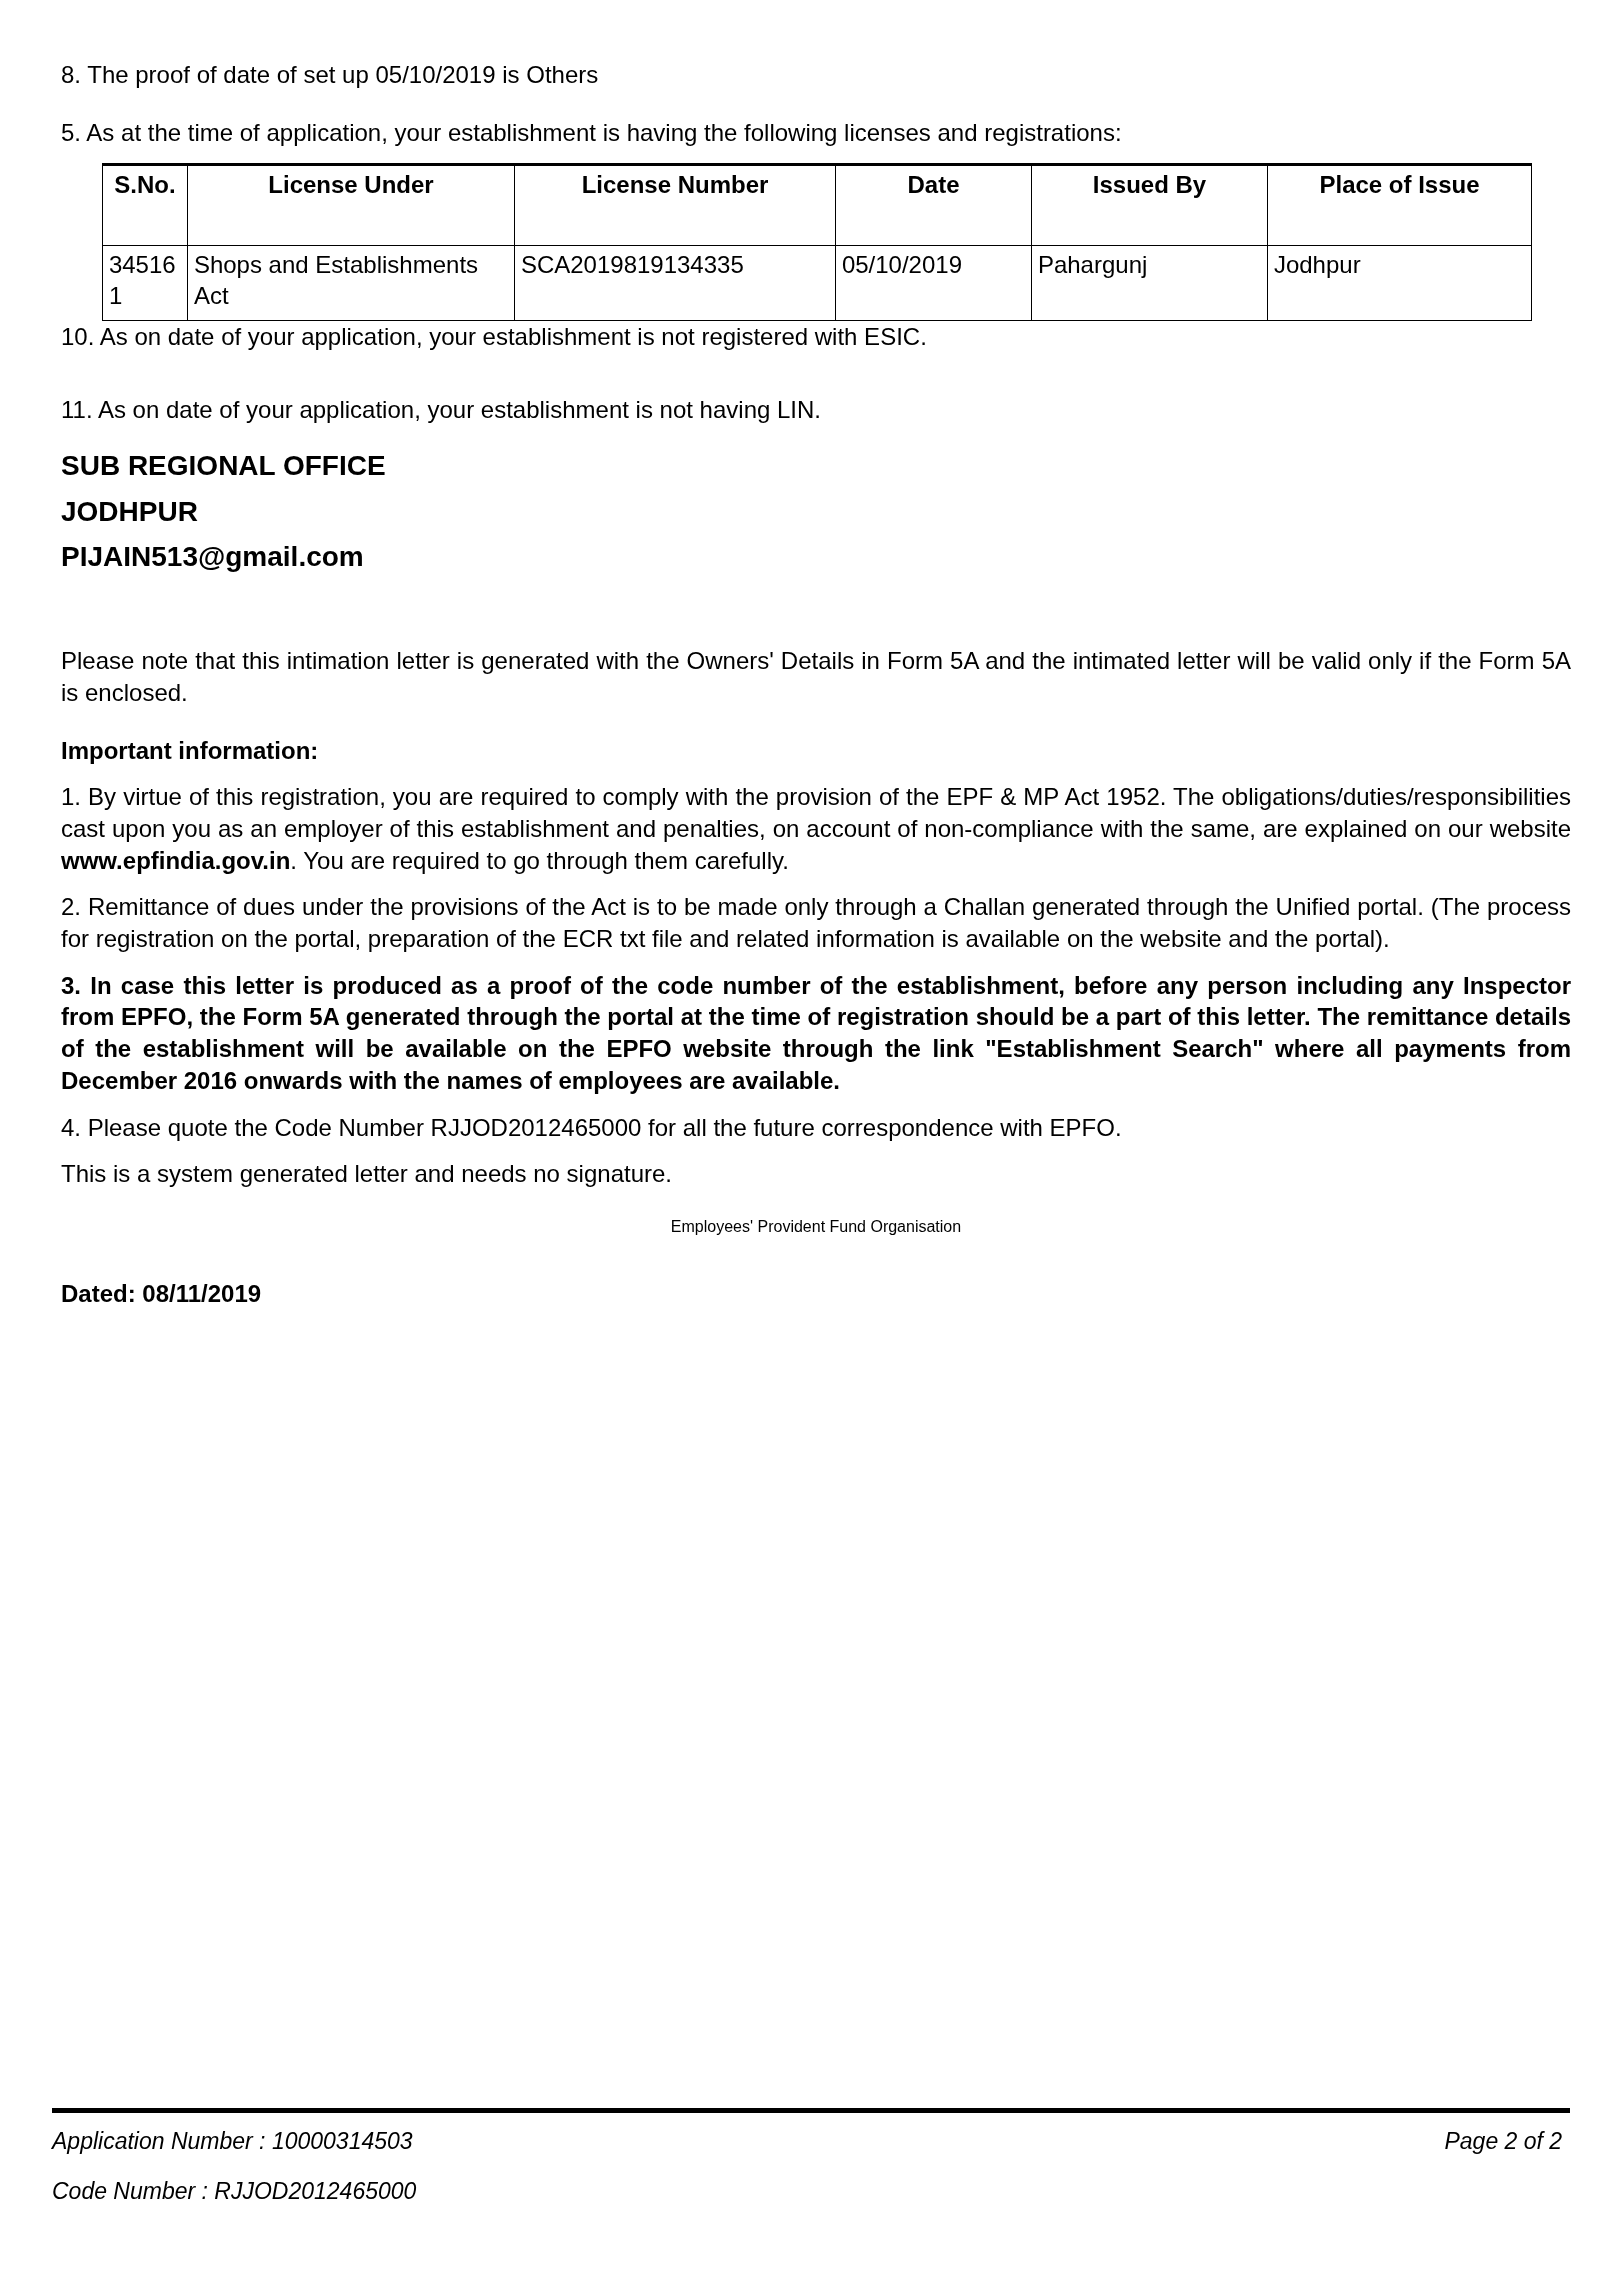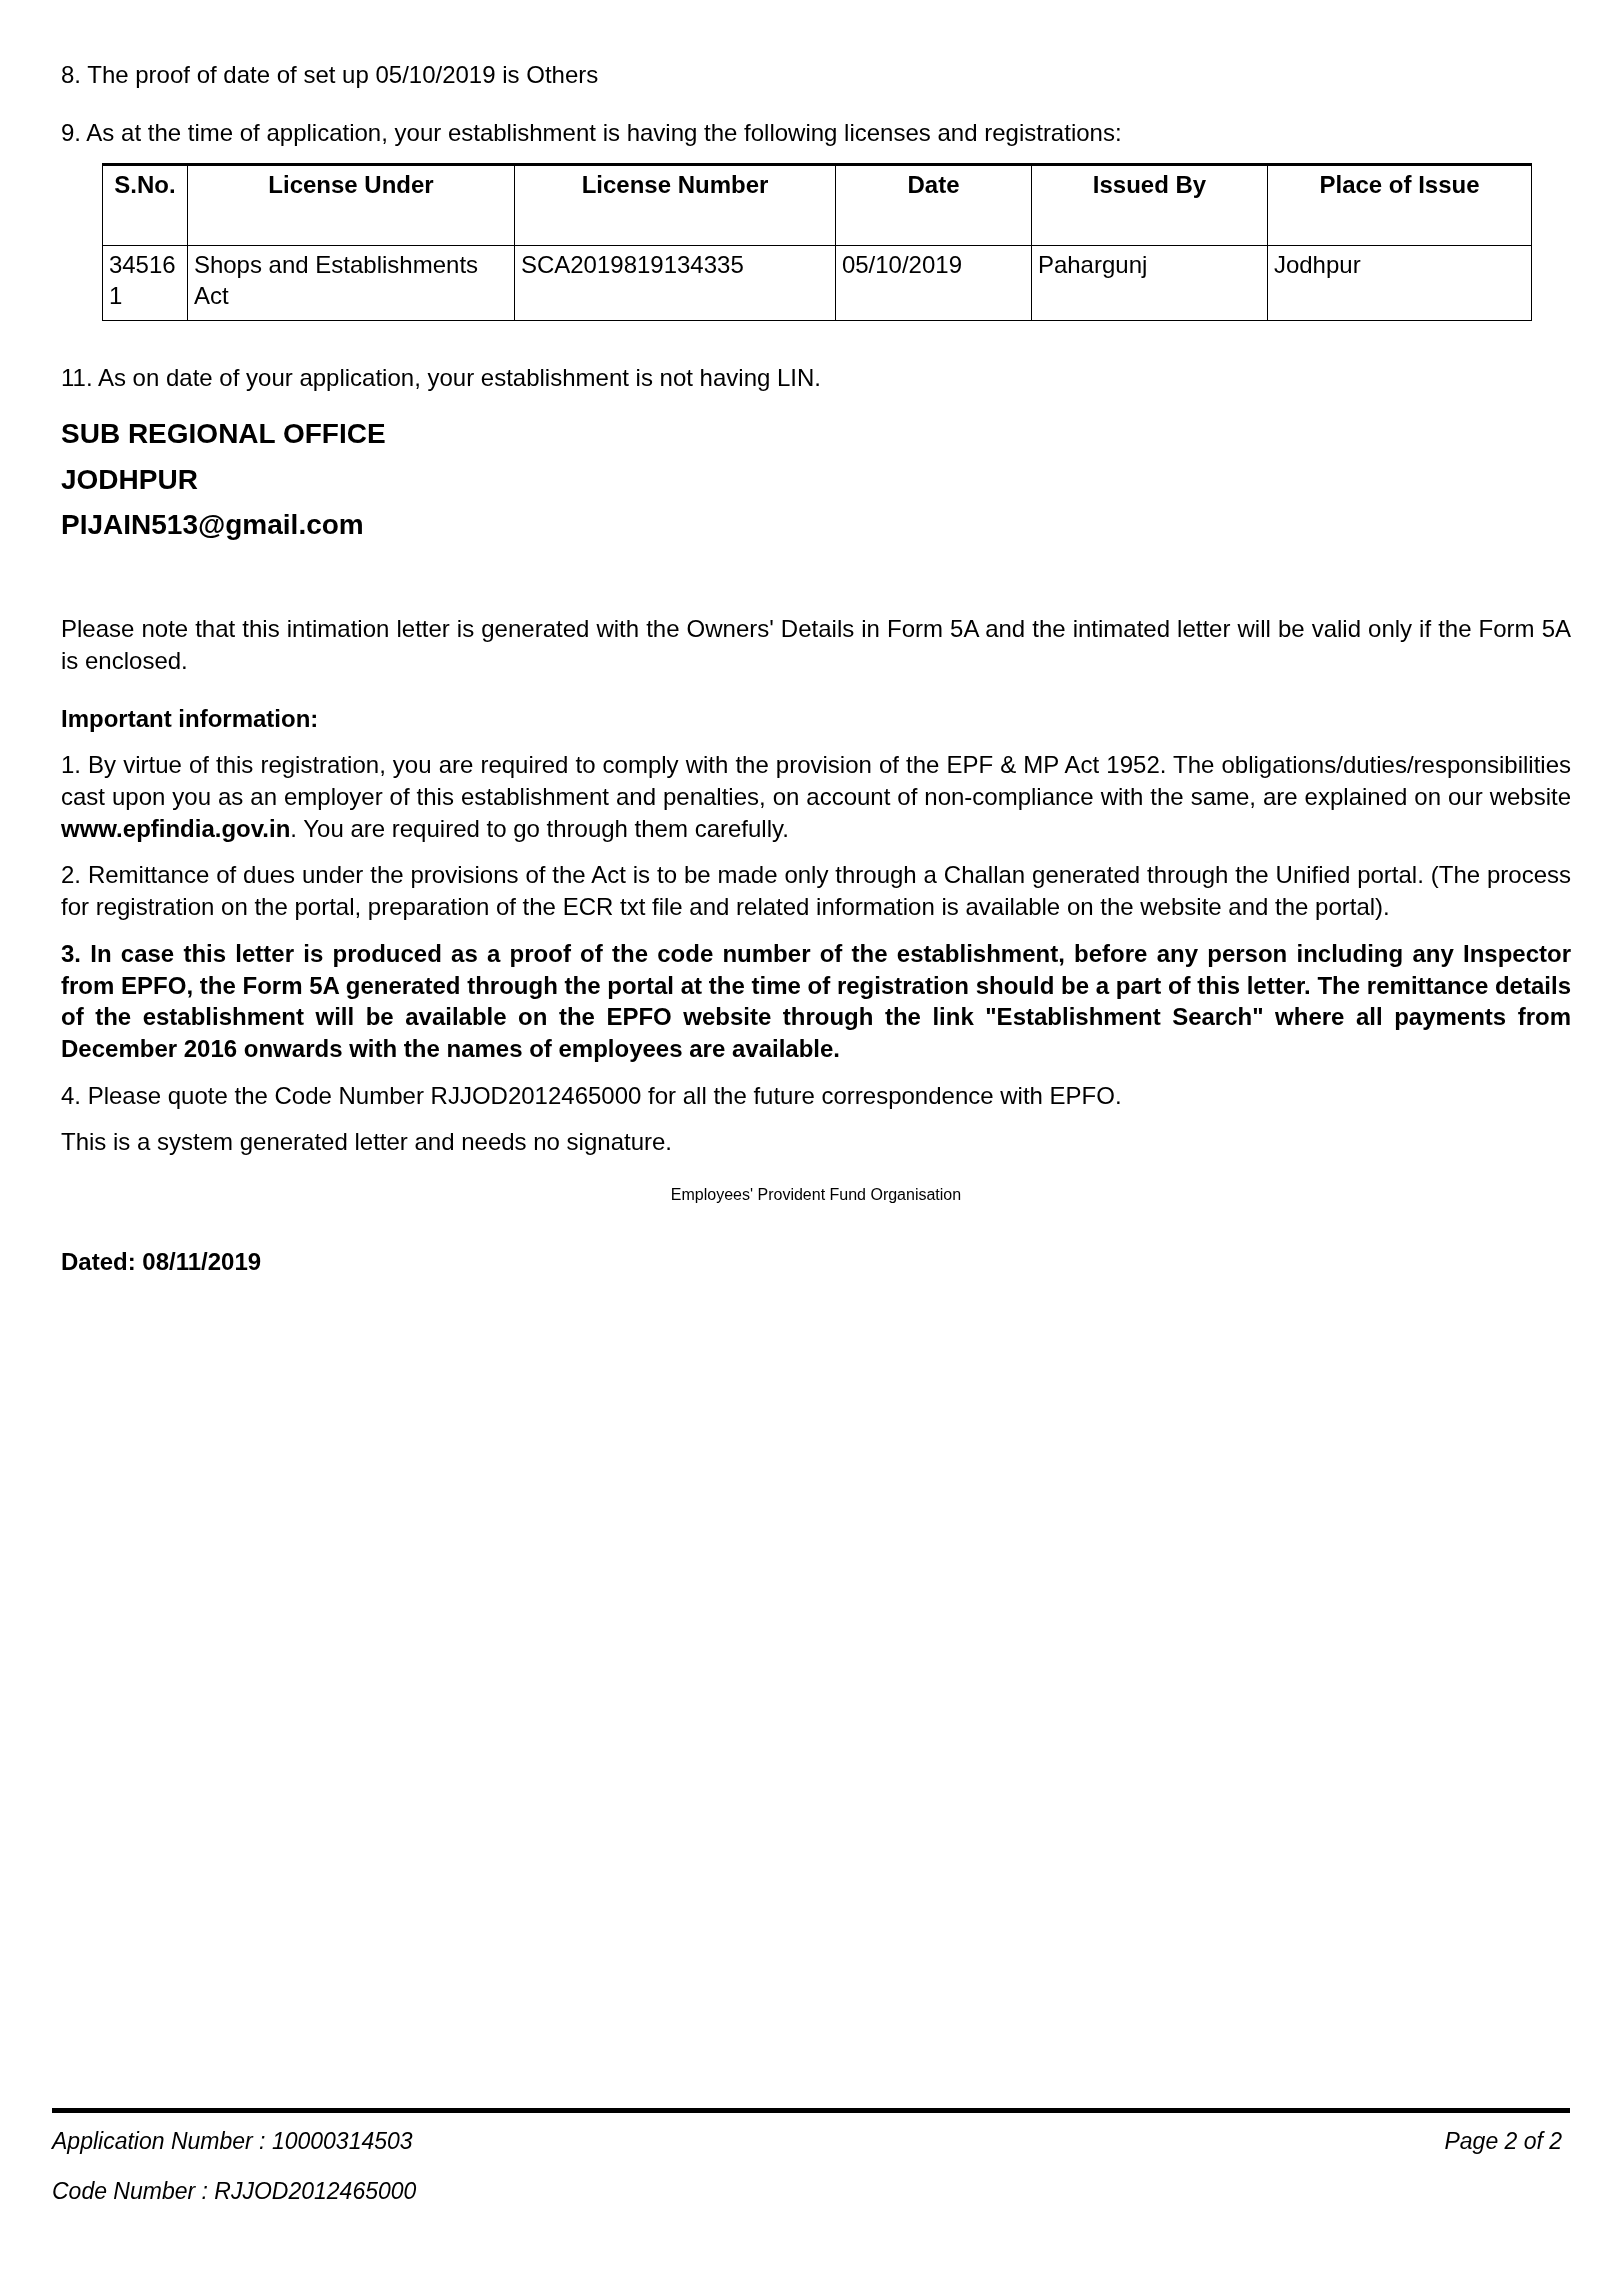--- a/index.html
+++ b/index.html
@@ -139,21 +139,21 @@
 <body>
 
 <div class="page">
 
   <div class="content">
 
     <p class="para">8. The proof of date of set up 05/10/2019 is Others</p>
 
     <div class="gap-md"></div>
 
-    <p class="para">9. As at the time of application, your establishment is having the following licenses and registrations:</p>
+    <p class="para">5. As at the time of application, your establishment is having the following licenses and registrations:</p>
 
     <div class="gap-sm"></div>
 
     <div class="lic-table-wrap">
       <table class="lic-table">
         <thead>
           <tr>
             <th class="col-sno">S.No.</th>
             <th class="col-under">License Under</th>
             <th class="col-num">License Number</th>
@@ -168,20 +168,21 @@
             <td class="col-under">Shops and Establishments Act</td>
             <td class="col-num">SCA2019819134335</td>
             <td class="col-date">05/10/2019</td>
             <td class="col-by">Pahargunj</td>
             <td class="col-place">Jodhpur</td>
           </tr>
         </tbody>
       </table>
     </div>
 
+    <p class="para">10. As on date of your application, your establishment is  not registered with ESIC.</p>
 
     <div class="gap-lg"></div>
 
     <p class="para">11. As on date of your application, your establishment is  not having LIN.</p>
 
     <div class="gap-md"></div>
 
     <div>
       <div class="addr-line">SUB REGIONAL OFFICE</div>
       <div class="addr-line">JODHPUR</div>

